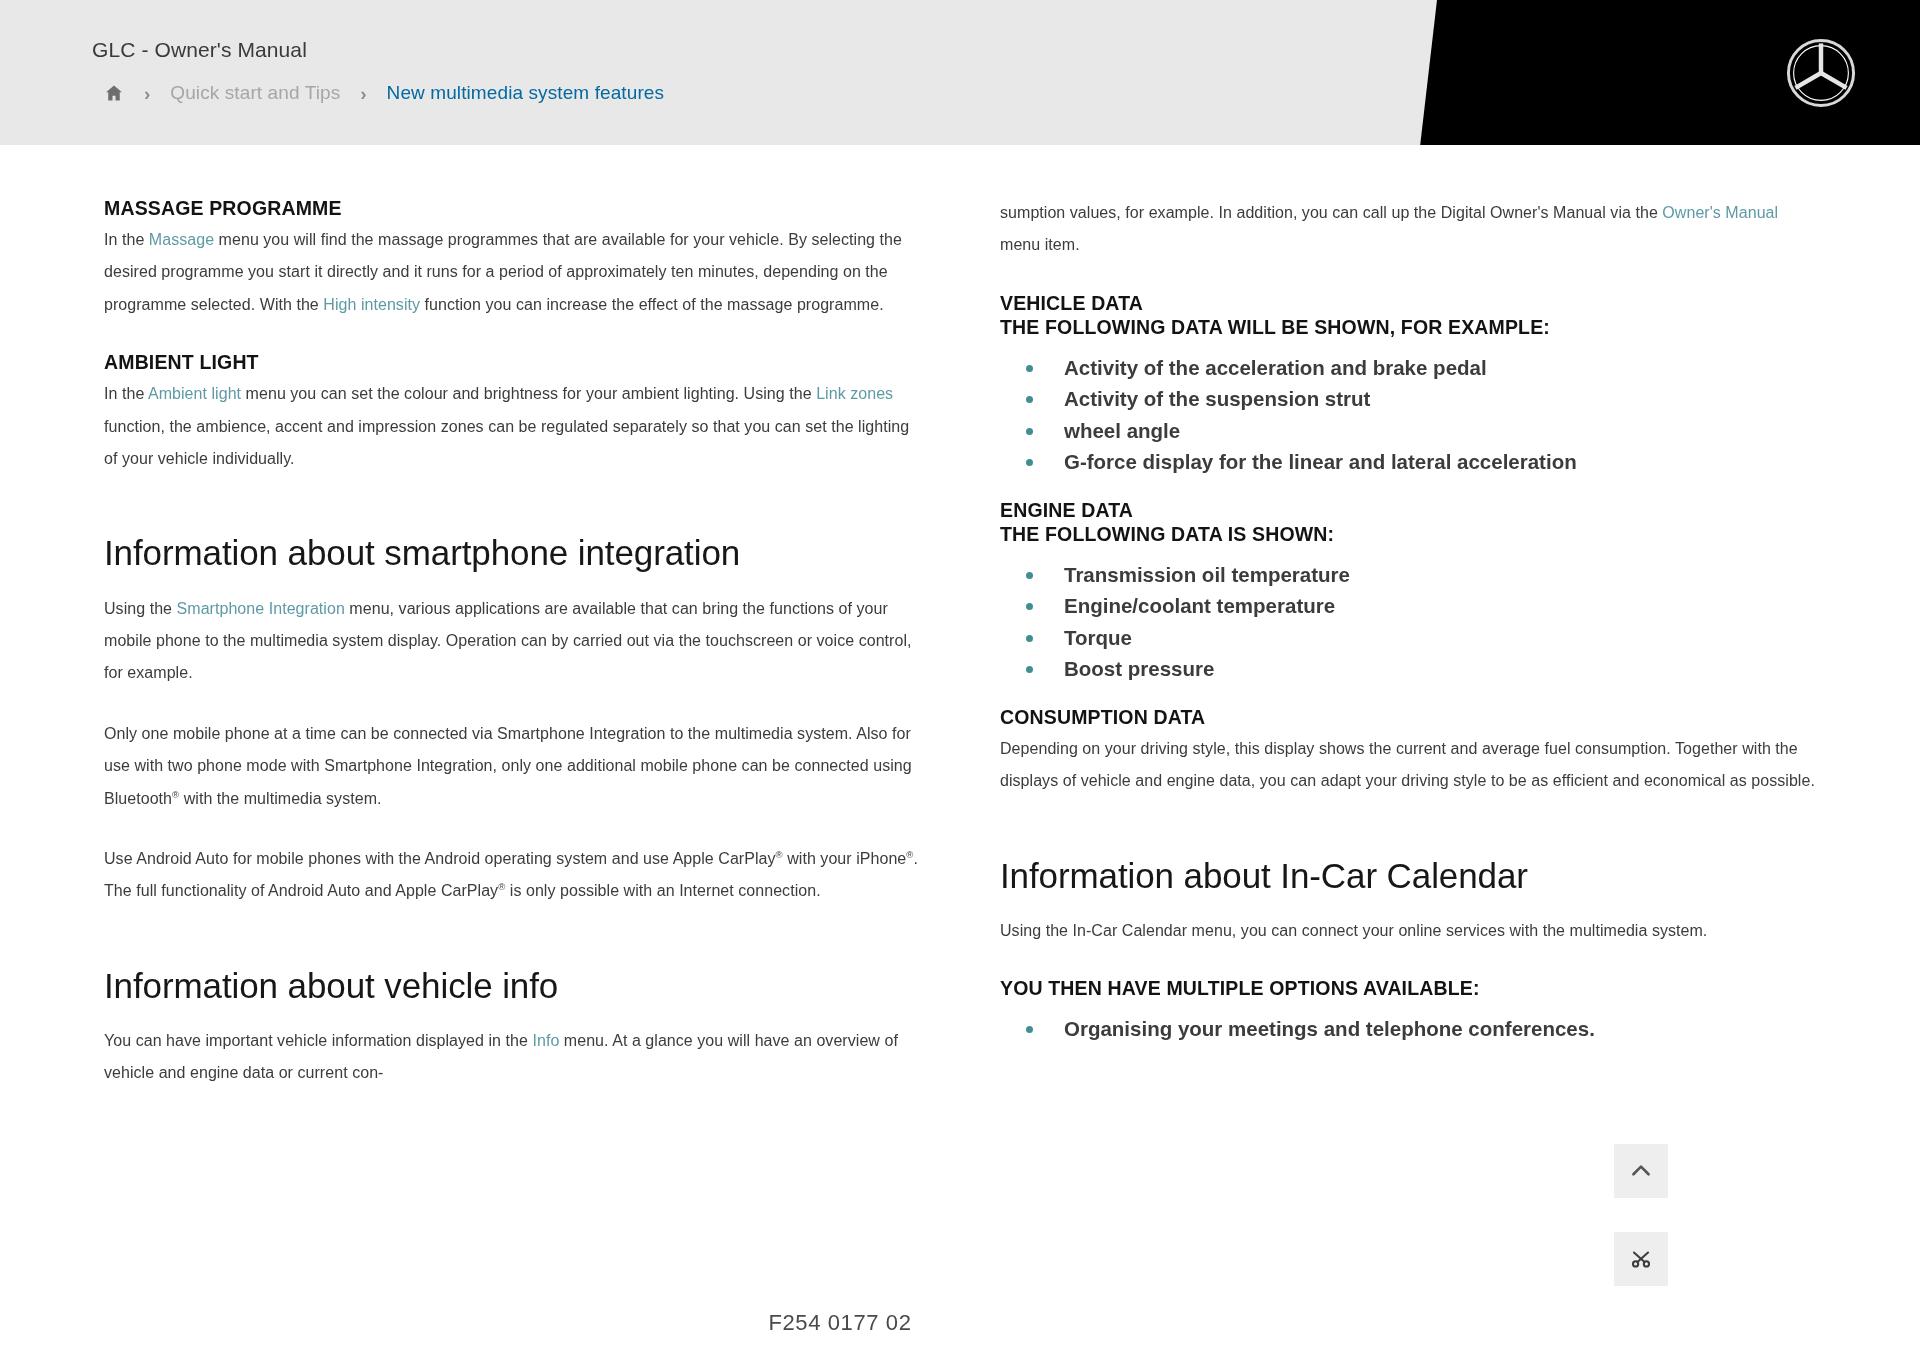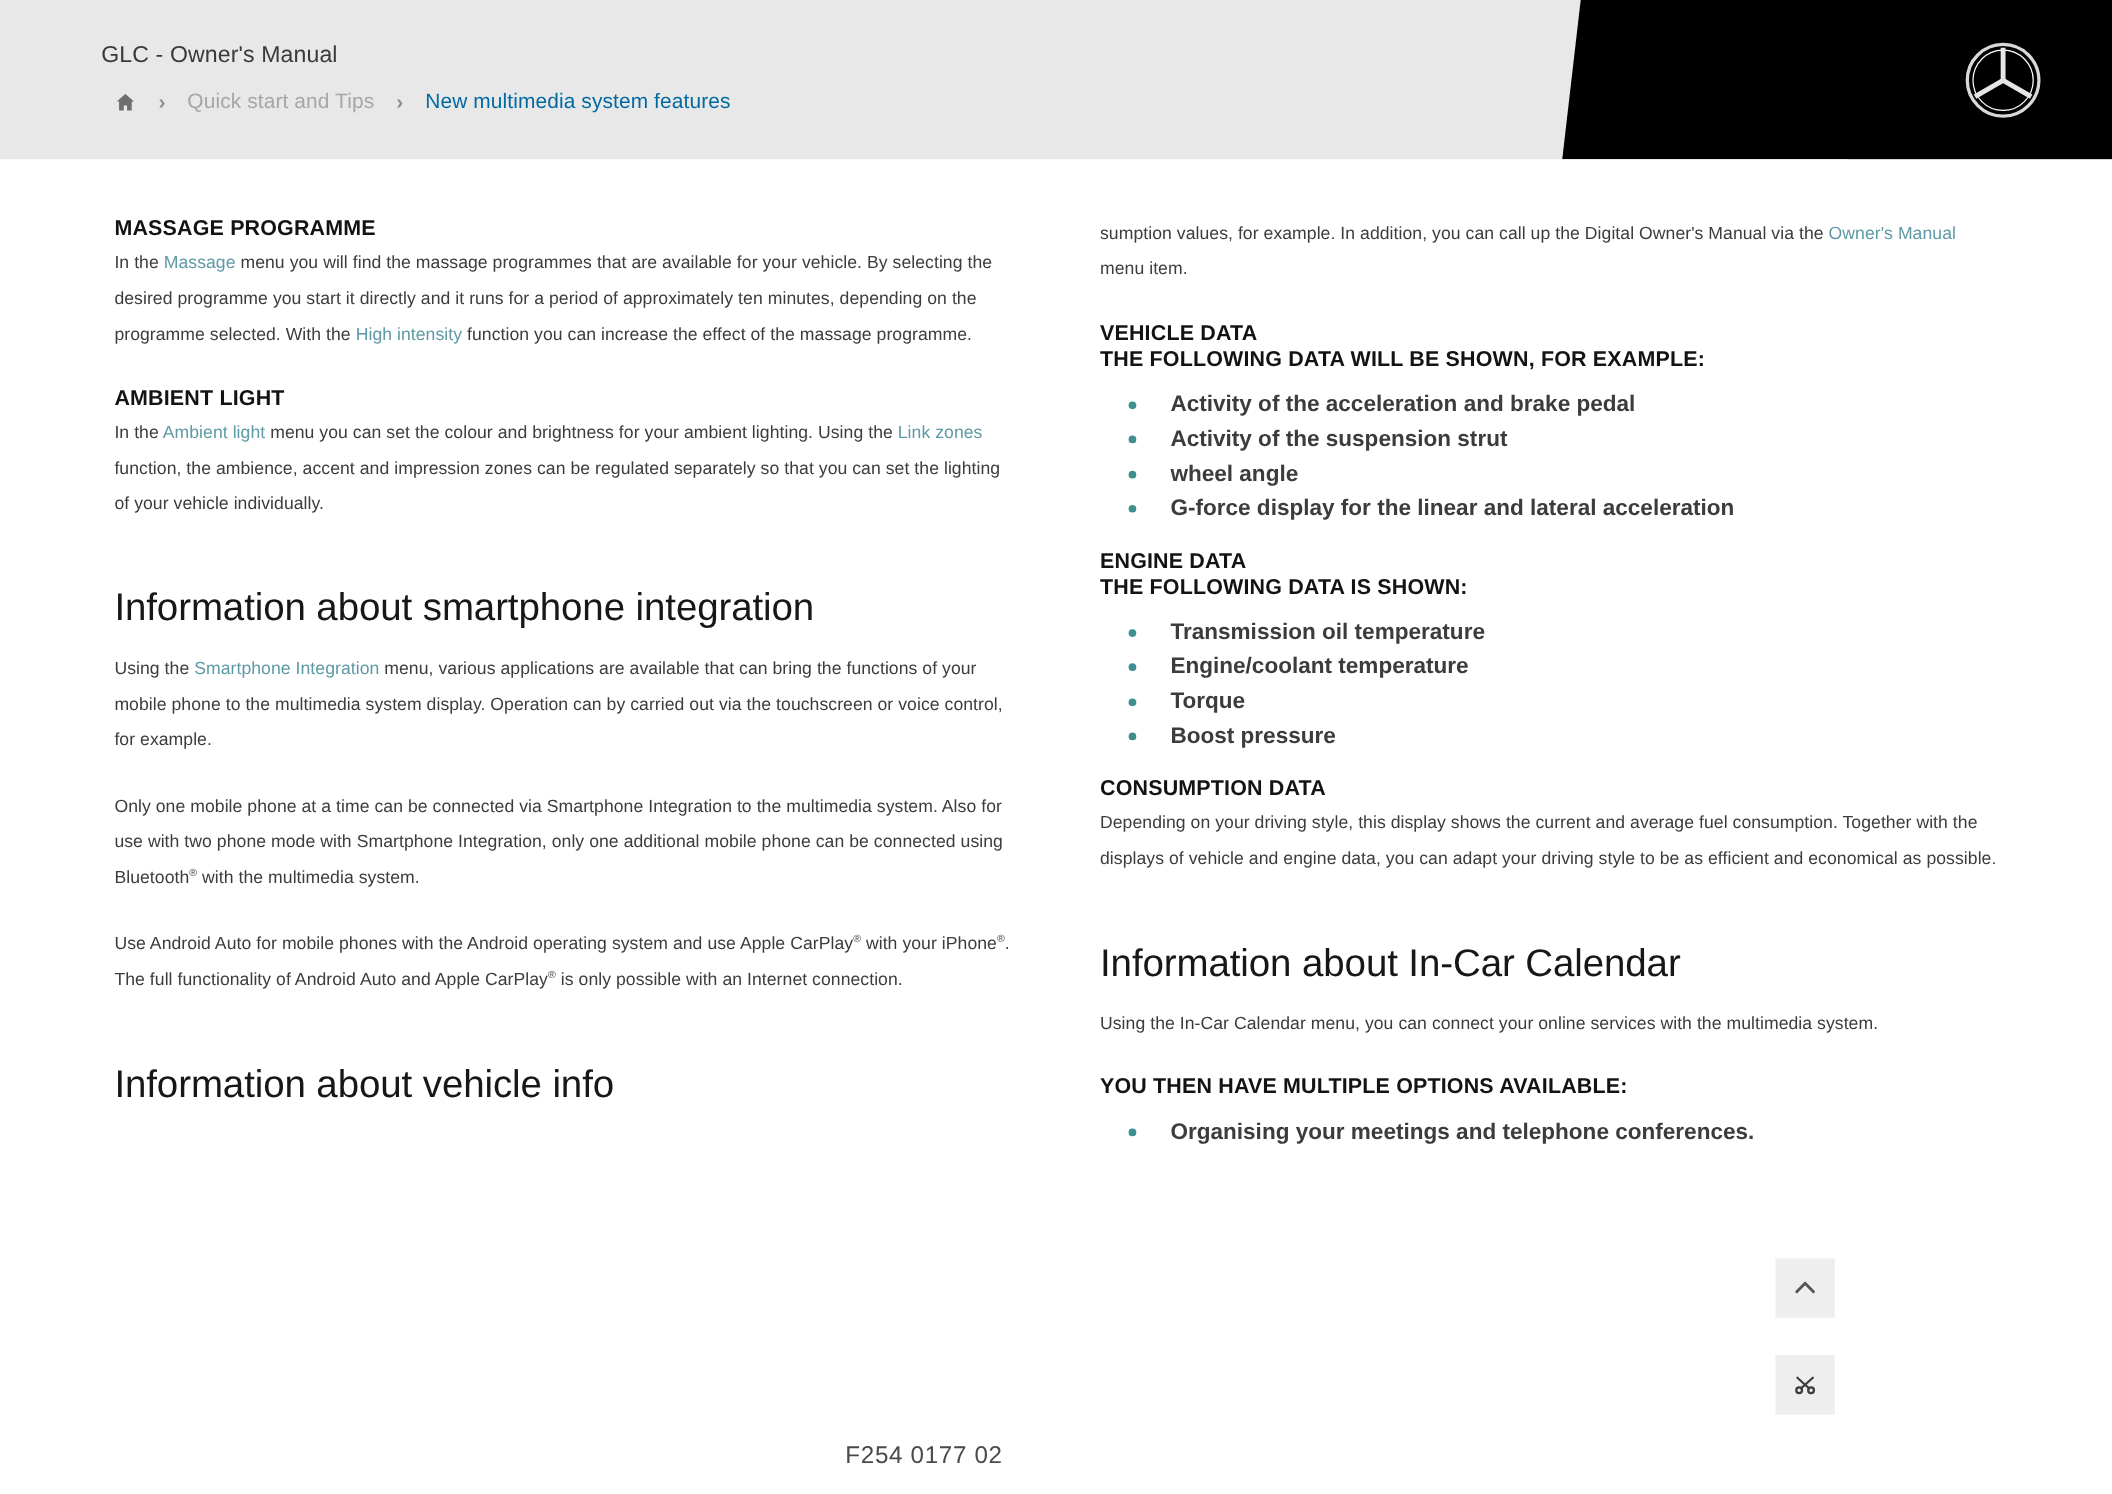--- a/index.html
+++ b/index.html
@@ -247,20 +247,21 @@
         <p class="body"><span>Using the </span><a class="link" href="#">Smartphone Integration</a><span> menu, various applications are available that can bring the functions of your mobile phone to the multimedia system display. Operation can by carried out via the touchscreen or voice control, for example.</span></p>
         <p class="body"><span>Only one mobile phone at a time can be connected via Smartphone Integration to the multimedia system. Also for use with two phone mode with Smartphone Integration, only one additional mobile phone can be connected using Bluetooth</span><sup>®</sup><span> with the multimedia system.</span></p>
         <p class="body"><span>Use Android Auto for mobile phones with the Android operating system and use Apple CarPlay</span><sup>®</sup><span> with your iPhone</span><sup>®</sup><span>. The full functionality of Android Auto and Apple CarPlay</span><sup>®</sup><span> is only possible with an Internet connection.</span></p>
       </div>
 
       <div class="gap-xl"></div>
 
       <div class="block">
         <h2 class="heading">Information about vehicle info</h2>
         <div class="gap-sm"></div>
+        <p class="body"><span>You can have important vehicle information displayed in the </span><a class="link" href="#">Info</a><span> menu. At a glance you will have an overview of vehicle and engine data or current con-</span></p>
       </div>
 
     </div>
 
     <div class="col col-right">
 
       <div class="block">
         <p class="body"><span>sumption values, for example. In addition, you can call up the Digital Owner's Manual via the </span><a class="link" href="#">Owner's Manual</a><span> menu item.</span></p>
       </div>
 

